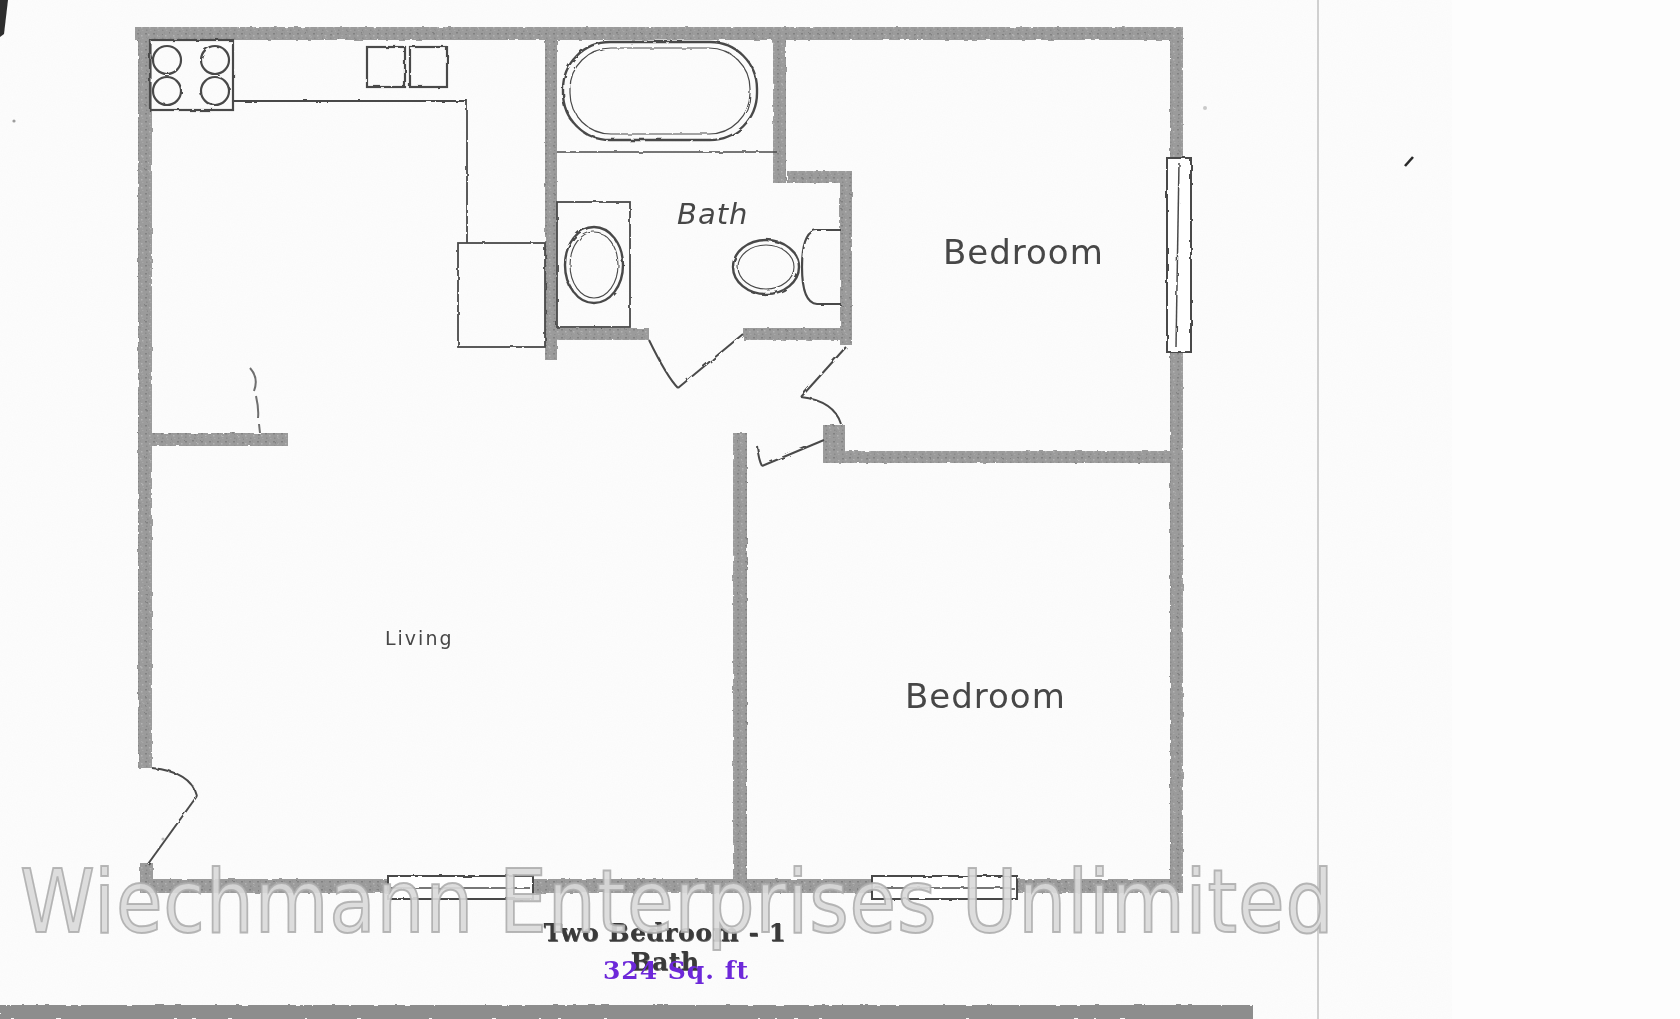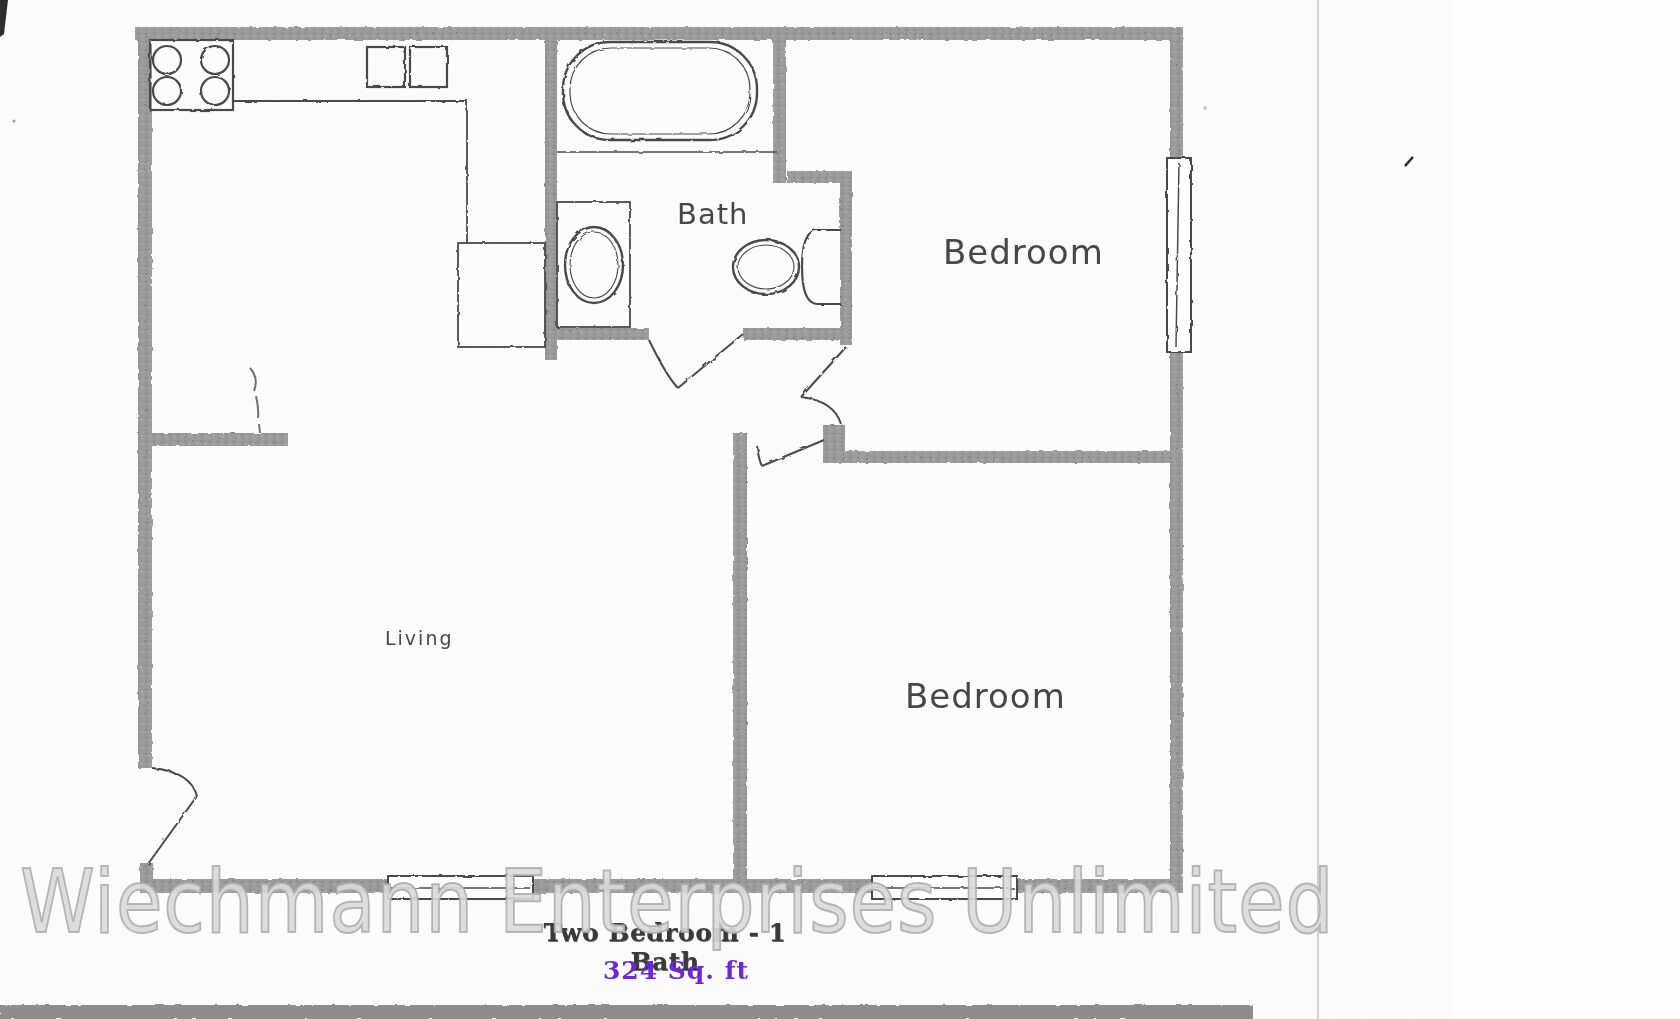--- a/index.html
+++ b/index.html
@@ -138,21 +138,21 @@
     <polygon points="0,0 8,0 4,34 0,37" fill="#2e2e2e"></polygon>
     <line x1="1405" y1="166" x2="1413" y2="157" stroke="#2a2a2a" stroke-width="2.6"></line>
     <circle cx="1205" cy="108" r="2" fill="#c9c9c9"></circle>
     <circle cx="14" cy="121" r="1.6" fill="#9d9d9d"></circle>
     <circle cx="163" cy="839" r="1.6" fill="#bdbdbd"></circle>
     <rect x="0" y="1005" width="1253" height="14" fill="#8d8d8d" filter="url(#rough)"></rect>
     <line x1="1318" y1="0" x2="1318" y2="1019" stroke="#c2c2c2" stroke-width="1.5"></line>
   </g>
 </svg>
 
-<div class="room-label" style="left:677px;top:197px;font-size:29px;">Bath</div>
+<div class="room-label" style="left:677px;top:197px;font-size:29px;font-style:italic;">Bath</div>
 <div class="room-label" style="left:943px;top:232px;font-size:34px;">Bedroom</div>
 <div class="room-label" style="left:385px;top:627px;font-size:19px;letter-spacing:2px;">Living</div>
 <div class="room-label" style="left:905px;top:676px;font-size:34px;">Bedroom</div>
 
 <div class="plan-title">Two Bedroom - 1 Bath</div>
 <div class="plan-area">324 Sq. ft</div>
 
 <div class="watermark">Wiechmann Enterprises Unlimited</div>
 
 </div>

